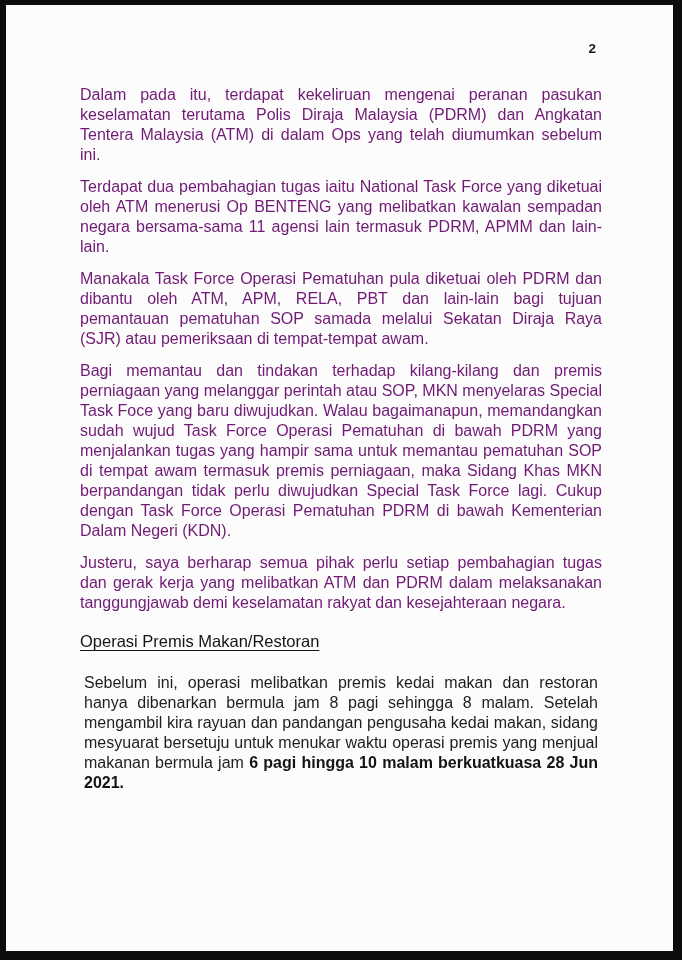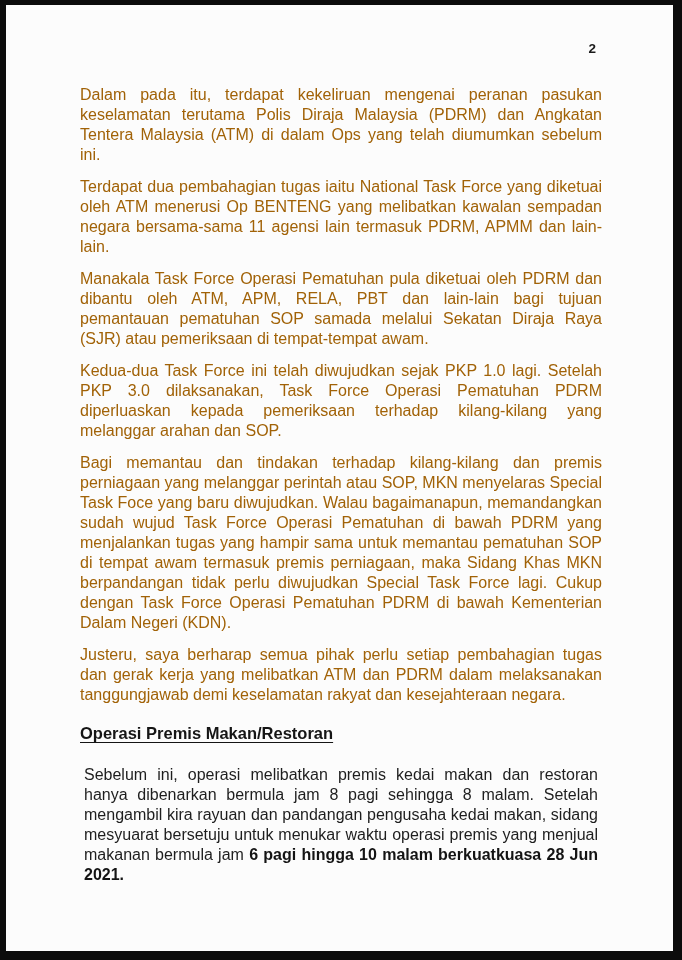--- a/index.html
+++ b/index.html
@@ -38,27 +38,27 @@
     line-height: 16px;
     padding-right: 6px;
     color: #1a1a1a;
   }
   p.body-para {
     margin: 0 0 12px 0;
     font-size: 16px;
     line-height: 20px;
     text-align: justify;
     text-justify: inter-word;
-    color: #a16207;
+    color: #701a75;
   }
   h2.section-heading {
     margin: 18px 0 22px 0;
     font-size: 16.5px;
     line-height: 20px;
-    font-weight: bold;
+    font-weight: normal;
     text-decoration: underline;
     text-underline-offset: 3px;
     color: #151515;
   }
   p.closing-para {
     margin: 4px;
     font-size: 16px;
     line-height: 20px;
     text-align: justify;
     text-justify: inter-word;
@@ -76,21 +76,20 @@
   <div class="page">
 
     <div class="page-number">2</div>
 
     <p class="body-para">Dalam pada itu, terdapat kekeliruan mengenai peranan pasukan keselamatan terutama Polis Diraja Malaysia (PDRM) dan Angkatan Tentera Malaysia (ATM) di dalam Ops yang telah diumumkan sebelum ini.</p>
 
     <p class="body-para">Terdapat dua pembahagian tugas iaitu National Task Force yang diketuai oleh ATM menerusi Op BENTENG yang melibatkan kawalan sempadan negara bersama-sama 11 agensi lain termasuk PDRM, APMM dan lain-lain.</p>
 
     <p class="body-para">Manakala Task Force Operasi Pematuhan pula diketuai oleh PDRM dan dibantu oleh ATM, APM, RELA, PBT dan lain-lain bagi tujuan pemantauan pematuhan SOP samada melalui Sekatan Diraja Raya (SJR) atau pemeriksaan di tempat-tempat awam.</p>
 
-    <p class="body-para">Kedua-dua Task Force ini telah diwujudkan sejak PKP 1.0 lagi. Setelah PKP 3.0 dilaksanakan, Task Force Operasi Pematuhan PDRM diperluaskan kepada pemeriksaan terhadap kilang-kilang yang melanggar arahan dan SOP.</p>
 
     <p class="body-para">Bagi memantau dan tindakan terhadap kilang-kilang dan premis perniagaan yang melanggar perintah atau SOP, MKN menyelaras Special Task Foce yang baru diwujudkan. Walau bagaimanapun, memandangkan sudah wujud Task Force Operasi Pematuhan di bawah PDRM yang menjalankan tugas yang hampir sama untuk memantau pematuhan SOP di tempat awam termasuk premis perniagaan, maka Sidang Khas MKN berpandangan tidak perlu diwujudkan Special Task Force lagi. Cukup dengan Task Force Operasi Pematuhan PDRM di bawah Kementerian Dalam Negeri (KDN).</p>
 
     <p class="body-para">Justeru, saya berharap semua pihak perlu setiap pembahagian tugas dan gerak kerja yang melibatkan ATM dan PDRM dalam melaksanakan tanggungjawab demi keselamatan rakyat dan kesejahteraan negara.</p>
 
     <h2 class="section-heading">Operasi Premis Makan/Restoran</h2>
 
     <p class="closing-para"><span>Sebelum ini, operasi melibatkan premis kedai makan dan restoran hanya dibenarkan bermula jam 8 pagi sehingga 8 malam. Setelah mengambil kira rayuan dan pandangan pengusaha kedai makan, sidang mesyuarat bersetuju untuk menukar waktu operasi premis yang menjual makanan bermula jam </span><span class="bold-run">6 pagi hingga 10 malam berkuatkuasa 28 Jun 2021.</span></p>
 
   </div>

